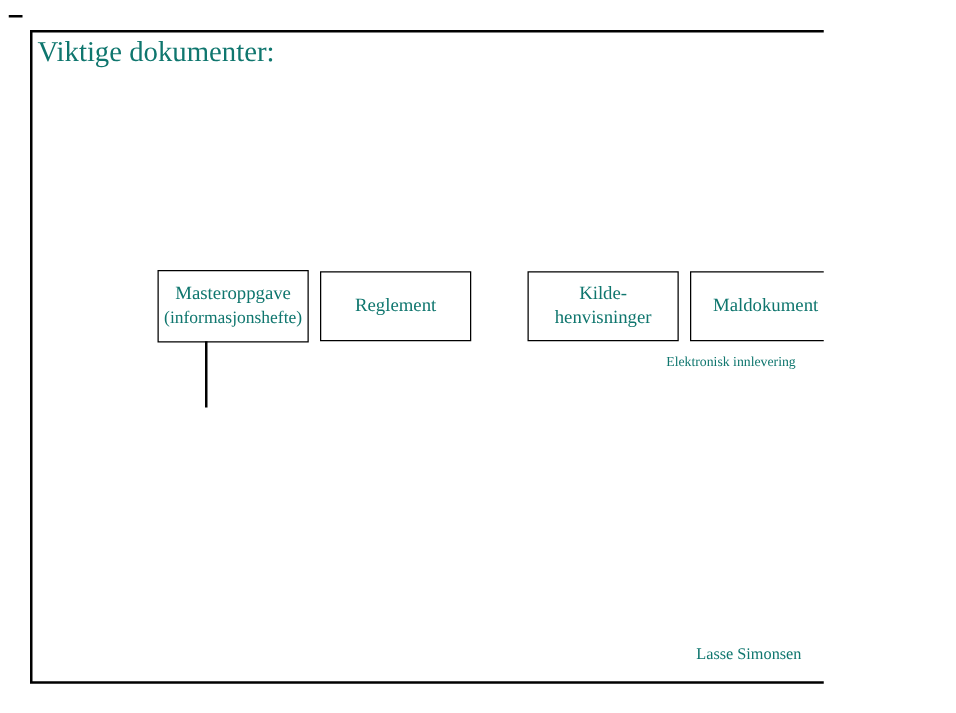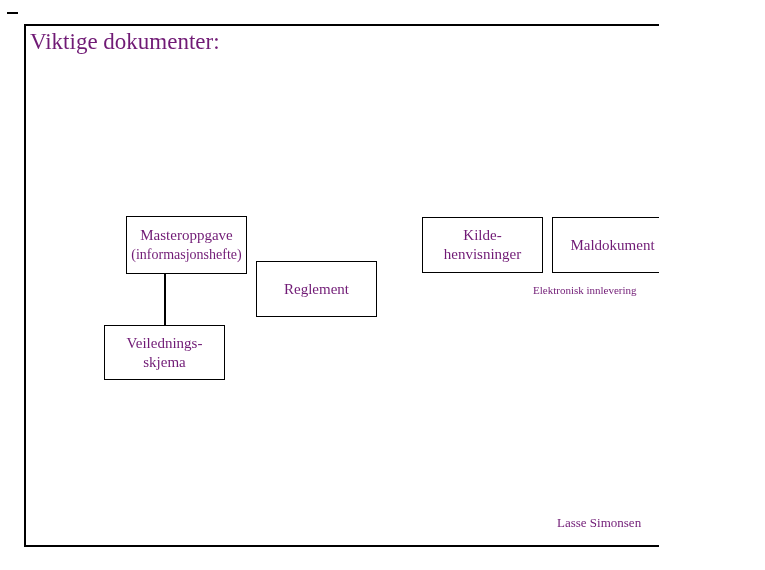--- a/index.html
+++ b/index.html
@@ -5,21 +5,21 @@
   html, body {
     margin: 0;
     padding: 0;
     background: #ffffff;
   }
   .slide {
     position: relative;
     width: 659px;
     height: 570px;
     background: #ffffff;
-    color: #701a75;
+    color: #0f766e;
     font-family: "Liberation Serif", serif;
     overflow: hidden;
   }
   .corner-mark {
     position: absolute;
     left: 7px;
     top: 12px;
     width: 11px;
     height: 2px;
     background: #000000;
@@ -52,21 +52,21 @@
     background: #ffffff;
     display: flex;
     flex-direction: column;
     align-items: center;
     justify-content: center;
     text-align: center;
     font-size: 15px;
     line-height: 19px;
   }
   .box-masteroppgave { left: 104px; top: 216px; height: 58px; margin-left: 22px; }
-  .box-reglement     { left: 256px; top: 217px; height: 56px; margin-top: 44px; }
+  .box-reglement     { left: 256px; top: 217px; height: 56px; }
   .box-kilde         { left: 422px; top: 217px; height: 56px; }
   .box-maldokument   { left: 552px; top: 217px; height: 56px; }
   .box-veiledning    { left: 104px; top: 325px; height: 55px; }
   .small-line { font-size: 14px; }
   .connector {
     position: absolute;
     left: 164px;
     top: 273px;
     width: 2px;
     height: 53px;
@@ -117,20 +117,16 @@
   </div>
 
   <div class="doc-box box-maldokument">
     <span>Maldokument</span>
   </div>
 
   <div class="caption">Elektronisk innlevering</div>
 
   <div class="connector"></div>
 
-  <div class="doc-box box-veiledning">
-    <span>Veilednings-</span>
-    <span>skjema</span>
-  </div>
 
   <div class="footer-author">Lasse Simonsen</div>
 
 </div>
 
 </body></html>

